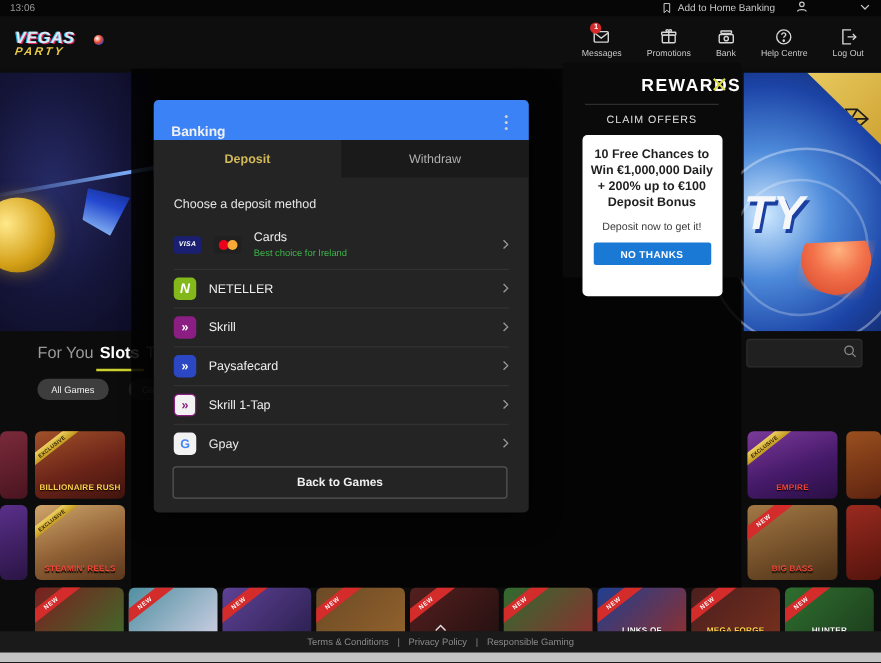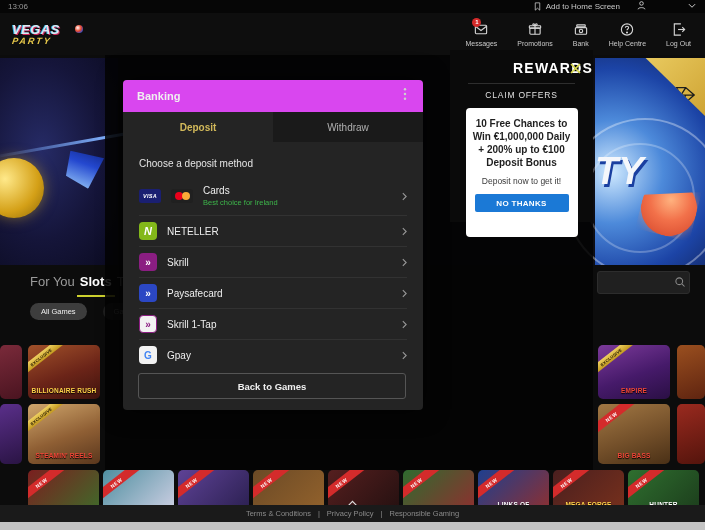--- a/index.html
+++ b/index.html
@@ -8,21 +8,21 @@
 
   
   .statusbar{position:absolute;left:0;top:0;width:705px;height:13px;background:#060606;display:flex;align-items:center;justify-content:space-between;padding:0 8px;color:#9a9a9a;font-size:8px}
   .sb-right{display:flex;align-items:center;gap:16px}
   .sb-item{display:flex;align-items:center;gap:4px;color:#c9c9c9;font-size:8px}
   .sb-item svg{display:block}
 
   
   .navbar{position:absolute;left:0;top:13px;width:705px;height:42px;background:#0e0e0e;display:flex;align-items:center;justify-content:space-between;padding:0 12px}
   .brand{display:flex;flex-direction:column;line-height:1;cursor:pointer}
-  .brand-row{display:flex;align-items:center;gap:15px}
+  .brand-row{display:flex;align-items:flex-end;gap:15px}
   .brand1{font-size:13px;font-weight:900;font-style:italic;color:#dfe8ef;text-shadow:-1px 0 0 #2fb4e8,1px 1px 0 #d42a5f;letter-spacing:.5px}
   .ball{width:8px;height:8px;border-radius:50%;background:radial-gradient(circle at 35% 35%,#fff,#e8452a 45%,#2a4fd4 80%)}
   .brand2{color:#e8c94a;font-style:italic;font-weight:bold;font-size:9px;letter-spacing:2px;transform:skewX(-8deg);margin-top:1px}
   .nav-items{display:flex;gap:20px;margin-right:2px}
   .nav-item{position:relative;display:flex;flex-direction:column;align-items:center;gap:3px;color:#c9c9c9;font-size:7px;cursor:pointer}
   .nav-item svg{display:block}
   .badge{position:absolute;top:-4px;left:-1px;min-width:9px;height:9px;border-radius:50%;background:#d42a2a;color:#fff;font-size:6px;font-weight:bold;display:flex;align-items:center;justify-content:center}
 
   
   .hero{position:absolute;left:0;top:58px;width:705px;height:207px;background:#0d0d14;overflow:hidden}
@@ -54,21 +54,21 @@
   .tile-name.red{color:#ef4637}
   .ribbon{position:absolute;top:8px;left:-17px;width:60px;transform:rotate(-38deg);text-align:center;font-weight:bold;padding:1.5px 0}
   .ribbon.exclusive{background:linear-gradient(#eed05f,#c49a20);color:#2a1d00;font-size:4.3px;letter-spacing:.2px}
   .ribbon.new{background:#d42b2b;color:#fff;font-size:5px;letter-spacing:.6px}
 
   .scrolltop{position:absolute;left:347px;top:493px;cursor:pointer}
 
   
   .overlay{position:absolute;left:105px;top:55px;width:488px;height:415px;background:rgba(4,4,4,.87);z-index:10}
   .modal{position:absolute;left:123px;top:80px;width:300px;height:330px;background:#242424;border-radius:4px;z-index:11;box-shadow:0 0 24px rgba(0,0,0,.7)}
-  .modal-header{height:32px;background:#d946ef;border-radius:4px 4px 0 0;display:flex;align-items:center;padding:0 14px}
+  .modal-header{height:32px;background:#3b82f6;border-radius:4px 4px 0 0;display:flex;align-items:flex-end;padding:0 14px}
   .modal-title{font-size:11px;font-weight:bold;color:#f0f0f0}
   .kebab{margin-left:auto;cursor:pointer;padding:2px}
   .modal-tabs{display:flex;height:30px}
   .mtab{flex:1;display:flex;align-items:center;justify-content:center;font-size:10px;cursor:pointer}
   .mtab.active{background:#242424;color:#d2b95a;font-weight:bold}
   .mtab.inactive{background:#1a1a1a;color:#b0b0b0}
   .choose{margin:16px 16px 0;font-size:10px;color:#e5e5e5}
   .methods{margin:8px 16px 0}
   .method{display:flex;align-items:center;gap:10px;height:31px;cursor:pointer}
   .method.first{height:38px}
@@ -107,21 +107,21 @@
 
   <div class="statusbar">
     <span>13:06</span>
     <div class="sb-right">
       <div class="sb-item">
         <span>
           <svg width="9" height="11" viewBox="0 0 16 16" fill="none" stroke="#c9c9c9" stroke-width="1.4">
               <path d="M4 1.5h8v13l-4-3.5-4 3.5z"></path>
             </svg>
         </span>
-        <span>Add to Home Screen</span>
+        <span>Add to Home Banking</span>
       </div>
       <span>
         <svg width="11" height="11" viewBox="0 0 16 16" fill="none" stroke="#c9c9c9" stroke-width="1.4">
             <circle cx="8" cy="5" r="2.6"></circle>
             <path d="M3 13.5c0-3.2 10-3.2 10 0"></path>
           </svg>
       </span>
       <span style="margin-left:24px">
         <svg width="10" height="8" viewBox="0 0 16 12" fill="none" stroke="#c9c9c9" stroke-width="1.6">
             <path d="M3 3l5 5 5-5"></path>

